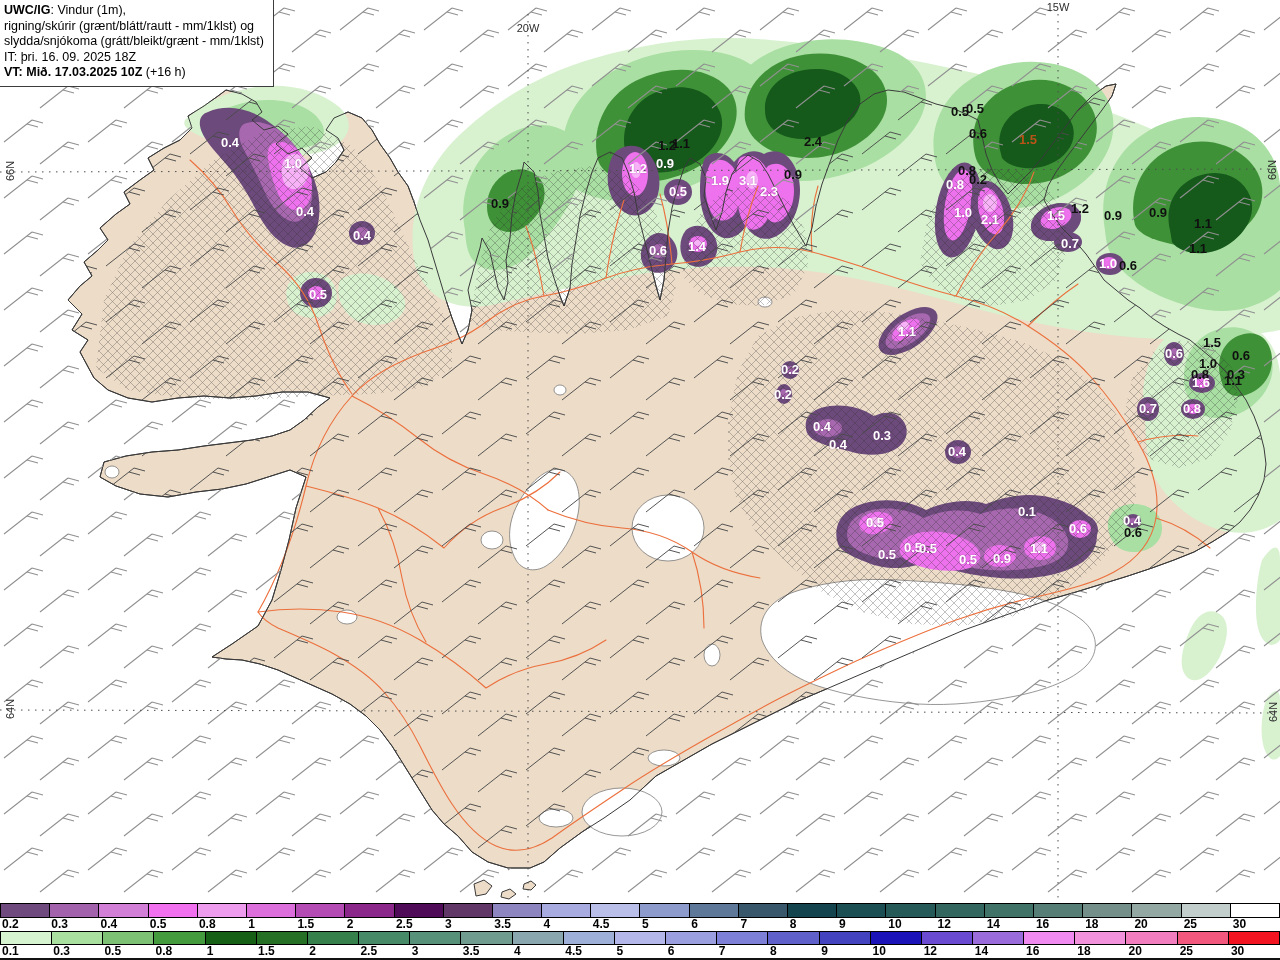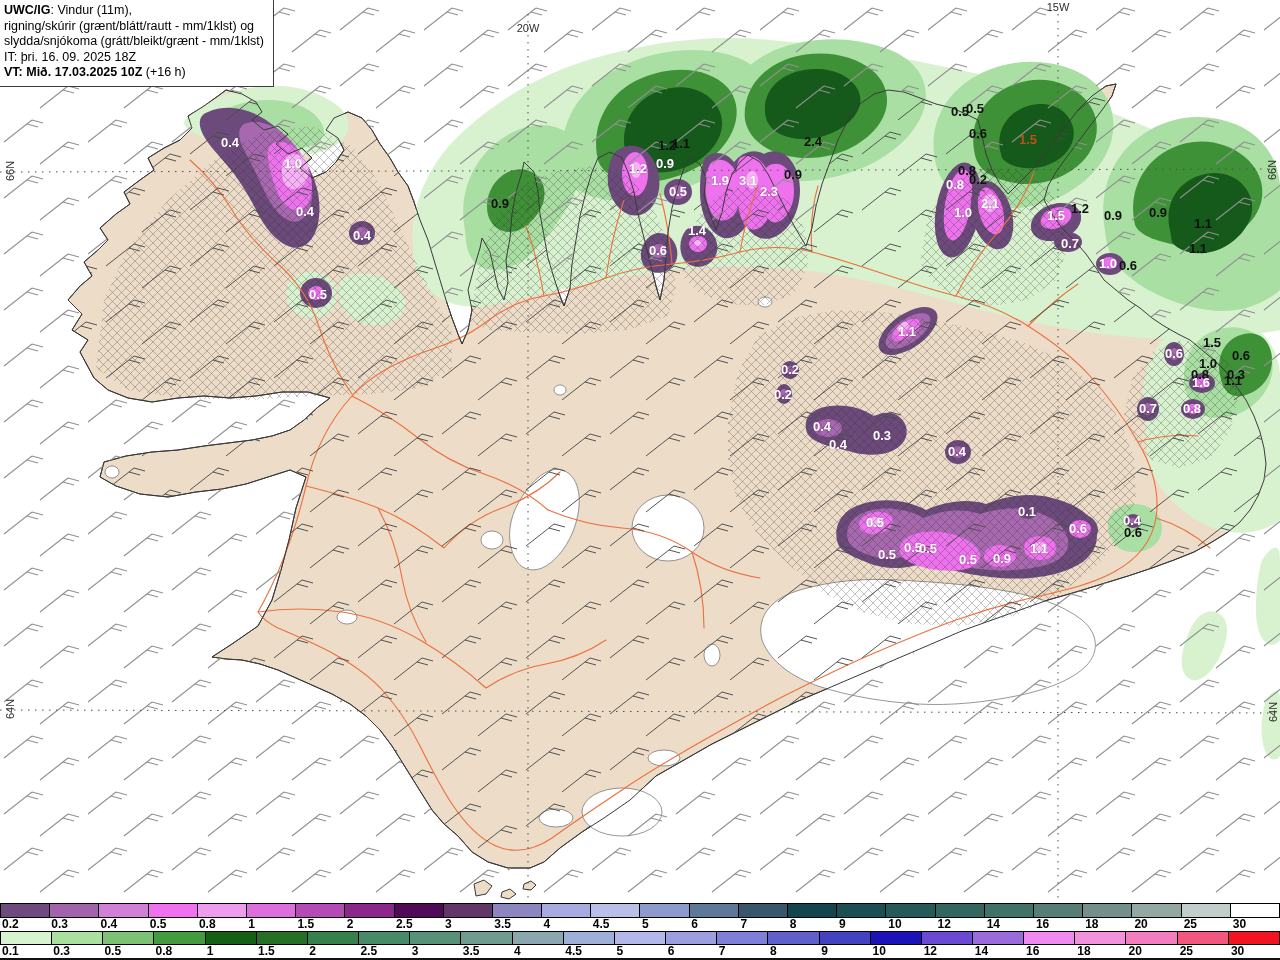--- a/index.html
+++ b/index.html
@@ -250,30 +250,30 @@
       <div class="map-label lbl-dark" style="left: 681px; top: 143px;">1.1</div>
       <div class="map-label lbl-white" style="left: 638px; top: 168px;">1.2</div>
       <div class="map-label lbl-white" style="left: 665px; top: 163px;">0.9</div>
       <div class="map-label lbl-white" style="left: 678px; top: 191px;">0.5</div>
       <div class="map-label lbl-white" style="left: 720px; top: 180px;">1.9</div>
       <div class="map-label lbl-white" style="left: 748px; top: 180px; text-align: right;">3.1</div>
       <div class="map-label lbl-white" style="left: 769px; top: 191px;">2.3</div>
       <div class="map-label lbl-dark" style="left: 793px; top: 174px;">0.9</div>
       <div class="map-label lbl-dark" style="left: 813px; top: 141px;">2.4</div>
       <div class="map-label lbl-white" style="left: 658px; top: 250px;">0.6</div>
-      <div class="map-label lbl-white" style="left: 697px; top: 230px;">1.4</div>
+      <div class="map-label lbl-white" style="left: 697px; top: 246px;">1.4</div>
       <div class="map-label lbl-dark" style="left: 960px; top: 111px;">0.5</div>
       <div class="map-label lbl-dark" style="left: 975px; top: 108px;">0.5</div>
       <div class="map-label lbl-dark" style="left: 978px; top: 133px;">0.6</div>
       <div class="map-label lbl-orange" style="left: 1028px; top: 139px;">1.5</div>
       <div class="map-label lbl-dark" style="left: 967px; top: 170px;">0.8</div>
       <div class="map-label lbl-dark" style="left: 978px; top: 179px;">0.2</div>
       <div class="map-label lbl-white" style="left: 955px; top: 184px;">0.8</div>
       <div class="map-label lbl-white" style="left: 963px; top: 212px;">1.0</div>
-      <div class="map-label lbl-white" style="left: 990px; top: 203px;">2.1</div>
+      <div class="map-label lbl-white" style="left: 990px; top: 219px;">2.1</div>
       <div class="map-label lbl-white" style="left: 1056px; top: 215px;">1.5</div>
       <div class="map-label lbl-dark" style="left: 1080px; top: 208px;">1.2</div>
       <div class="map-label lbl-dark" style="left: 1113px; top: 215px;">0.9</div>
       <div class="map-label lbl-white" style="left: 1070px; top: 243px;">0.7</div>
       <div class="map-label lbl-white" style="left: 1108px; top: 263px;">1.0</div>
       <div class="map-label lbl-dark" style="left: 1128px; top: 265px;">0.6</div>
       <div class="map-label lbl-dark" style="left: 1158px; top: 212px;">0.9</div>
       <div class="map-label lbl-dark" style="left: 1203px; top: 223px;">1.1</div>
       <div class="map-label lbl-dark" style="left: 1198px; top: 248px;">1.1</div>
       <div class="map-label lbl-white" style="left: 907px; top: 331px;">1.1</div>
@@ -306,21 +306,21 @@
       <div class="map-label lbl-dark" style="left: 1133px; top: 532px;">0.6</div>
       <div class="grat-label" style="left: 528px; top: 7px; margin-top: 21px;">20W</div>
       <div class="grat-label" style="left: 1058px; top: 7px;">15W</div>
       <div class="grat-label rot" style="left: 10px; top: 171px;">66N</div>
       <div class="grat-label rot" style="left: 1272px; top: 170px;">66N</div>
       <div class="grat-label rot" style="left: 10px; top: 709px;">64N</div>
       <div class="grat-label rot" style="left: 1273px; top: 712px;">64N</div>
     </div>
 
   <div class="title-box">
-    <div class="tb-line"><b>UWC/IG</b><span>: Vindur (11m),</span></div>
+    <div class="tb-line"><b>UWC/IG</b><span>: Vindur (1m),</span></div>
     <div class="tb-line">rigning/skúrir (grænt/blátt/rautt - mm/1klst) og</div>
     <div class="tb-line">slydda/snjókoma (grátt/bleikt/grænt - mm/1klst)</div>
     <div class="tb-line">IT: þri. 16. 09. 2025 18Z</div>
     <div class="tb-line"><b>VT: Mið. 17.03.2025 10Z</b><span> (+16 h)</span></div>
   </div>
 
   <div class="colorbars">
     <div class="bar" id="sleet-bar">
         <div class="cell" style="background: rgb(110, 74, 126);"></div>
         <div class="cell" style="background: rgb(162, 99, 172);"></div>

